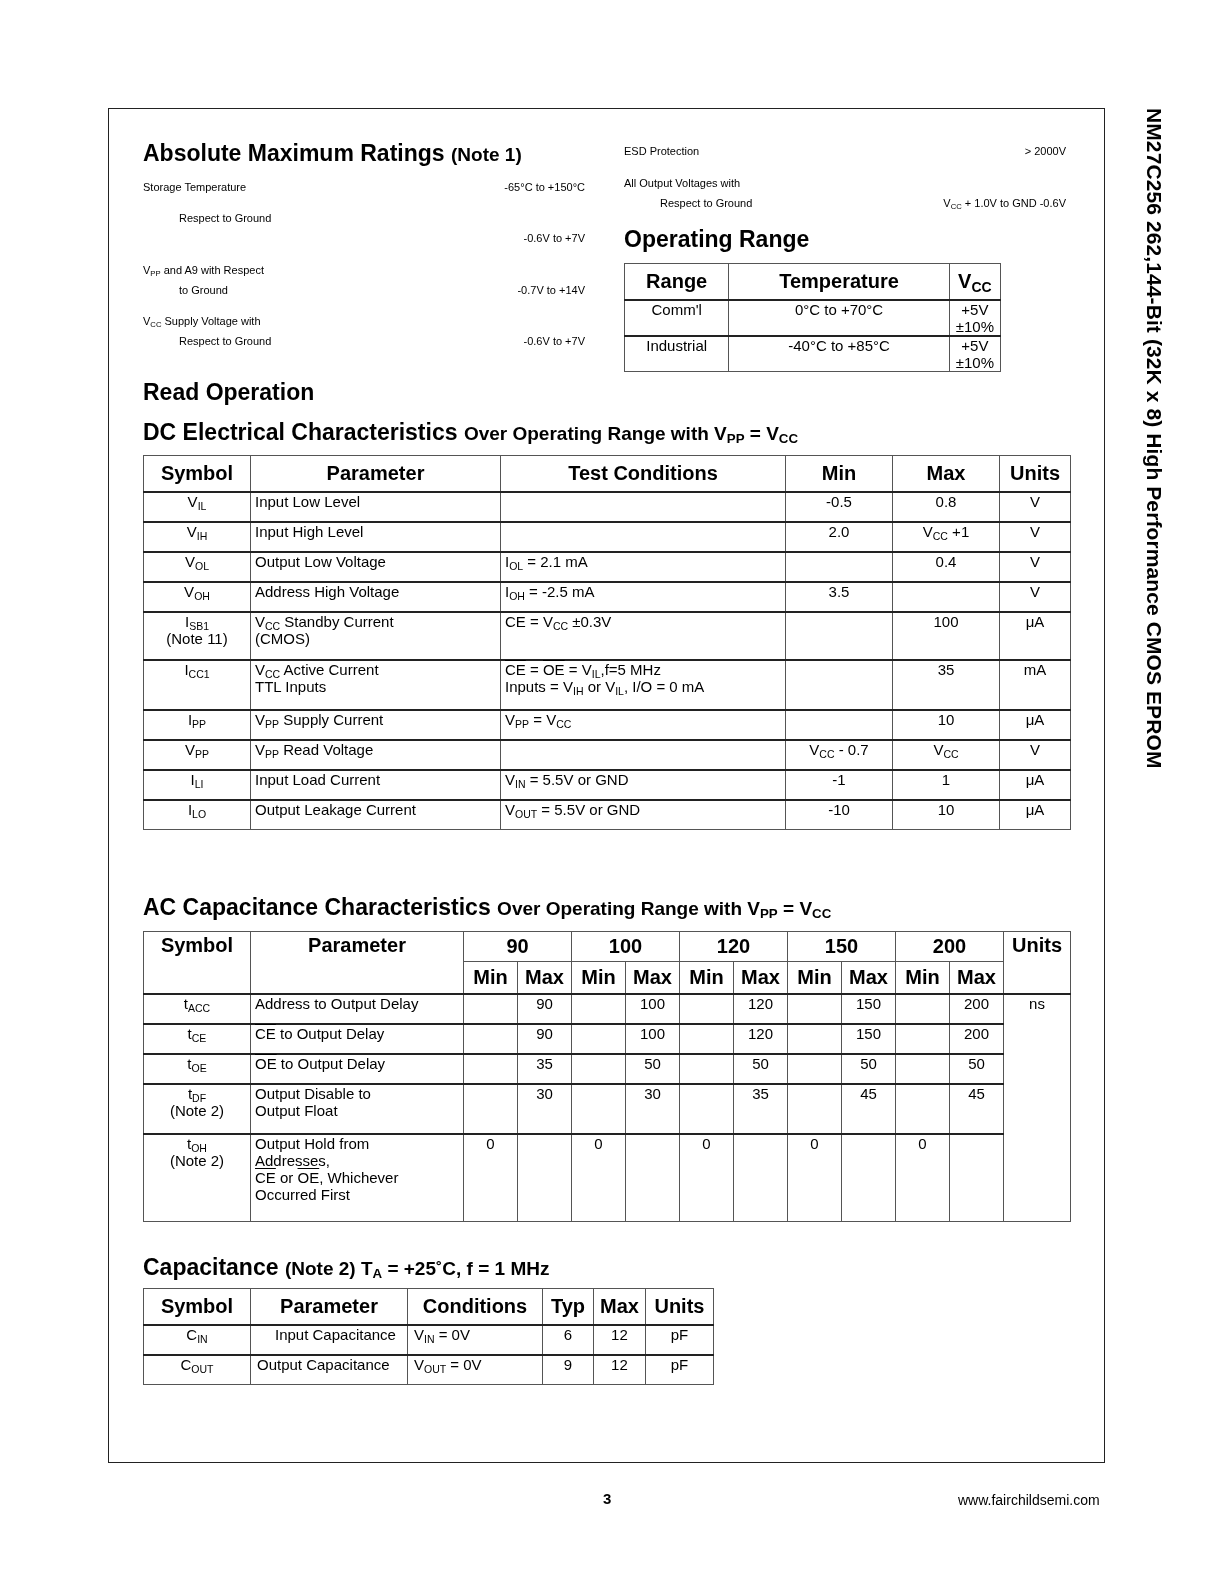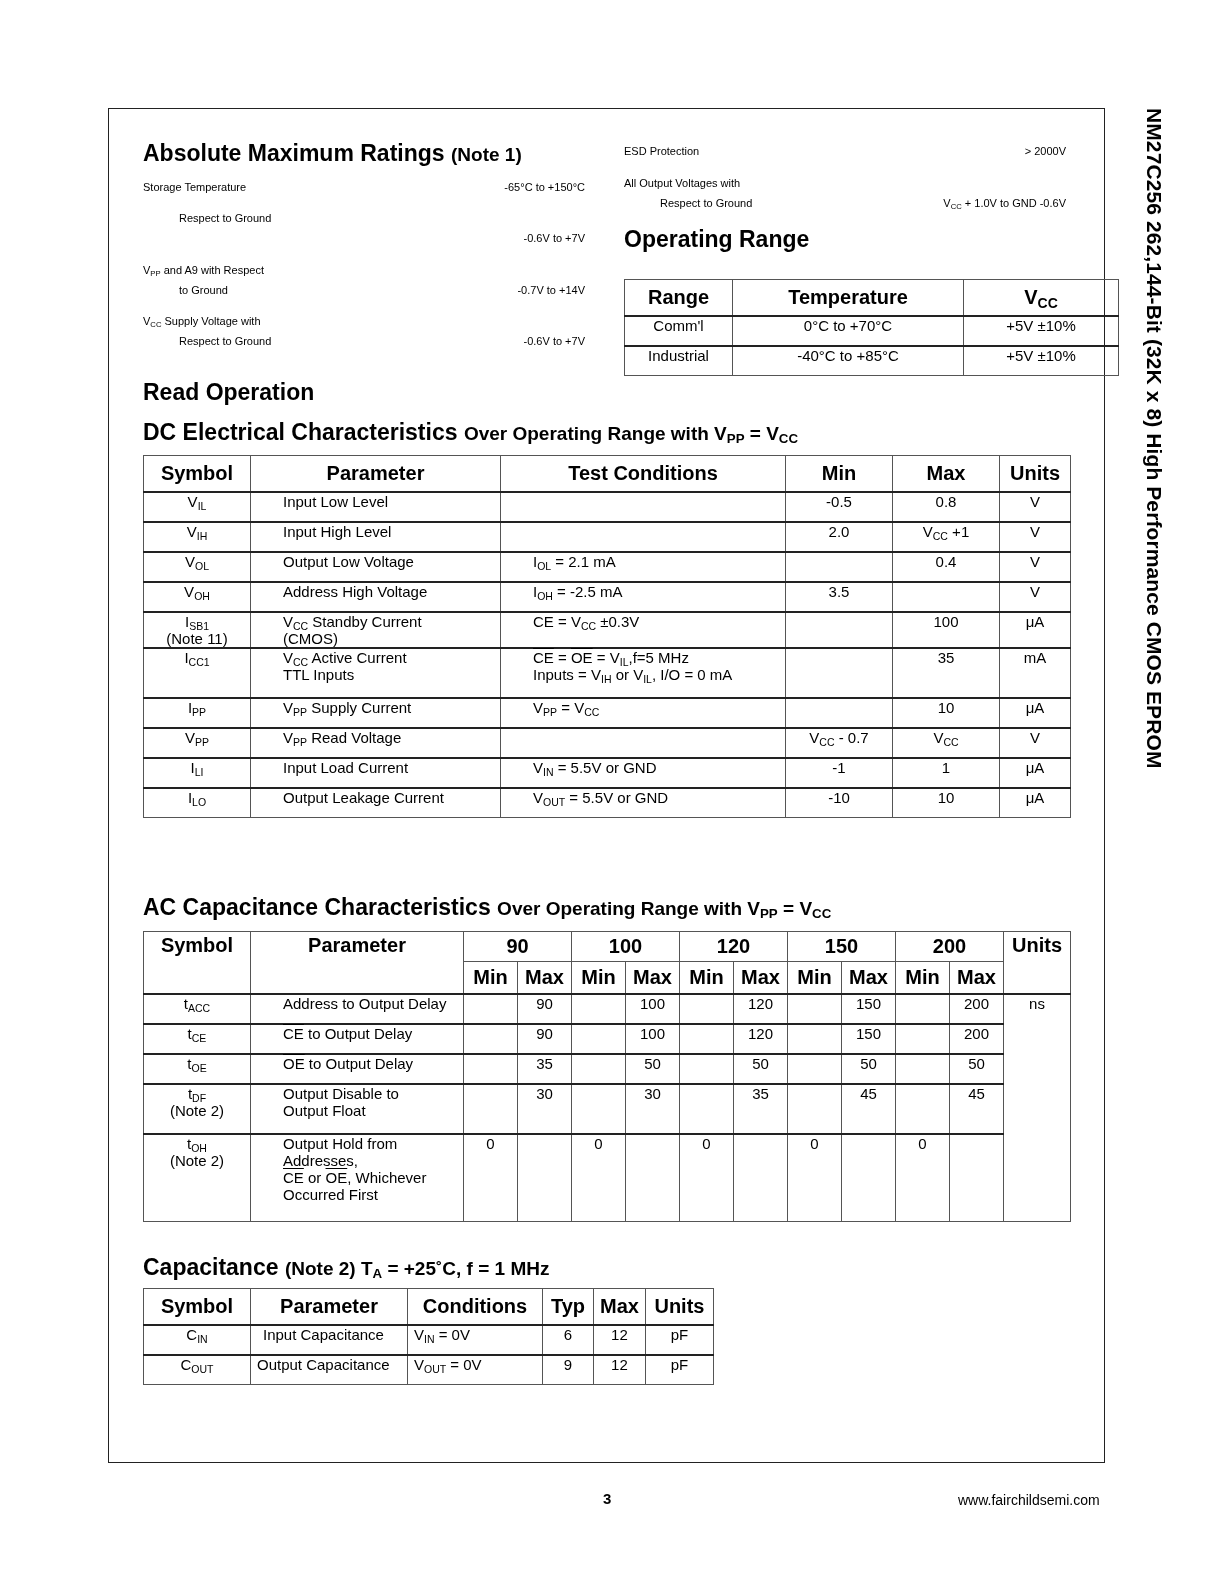--- a/index.html
+++ b/index.html
@@ -13,21 +13,21 @@
   sub { font-size:0.7em; vertical-align:-0.25em; line-height:0; }
   .ol { text-decoration:overline; }
   .rating { position:absolute; font-size:11px; line-height:20px; }
   .rating .indent { padding-left:36px; }
   .rating .val { position:absolute; right:0; text-align:right; white-space:nowrap; }
   table { border-collapse:collapse; font-size:15px; }
   td, th { border:1px solid #555; padding:0 6px; vertical-align:top; }
   th { font-weight:bold; font-size:20px; text-align:center; vertical-align:middle; }
   tr.row td { border-top:2px solid #222; }
   .c { text-align:center; }
-  .l { text-align:left; padding-left:32px; }
+  .l { text-align:left; padding-left:4px; }
   .footer { position:absolute; font-size:14px; }
 </style>
 </head>
 <body>
 
 <div class="frame"></div>
 
 <div class="side-title">
     <span>NM27C256 262,144-Bit (32K x 8) High Performance CMOS EPROM</span>
   </div>
@@ -57,21 +57,21 @@
   <div>ESD Protection</div>
   <span class="val" style="top:0">&gt; 2000V</span>
 </div>
 <div class="rating" style="left:624px;top:173px;width:442px;">
   <div>All Output Voltages with</div>
   <div class="indent">Respect to Ground</div>
   <span class="val" style="top:20px">V<sub>CC</sub> + 1.0V to GND -0.6V</span>
 </div>
 
 <h2 class="abs" style="left:624px;top:226px;">Operating Range</h2>
-<table class="abs" style="left:624px;top:263px;width:495px;margin-top:16px;">
+<table class="abs" style="left:624px;top:263px;width:377px;">
   <tbody>
       <tr style="height:36px">
     <th style="width:95px">Range</th>
     <th style="width:218px">Temperature</th>
     <th>V<sub>CC</sub></th>
   </tr>
   <tr class="row" style="height:30px">
     <td class="c">Comm'l</td>
     <td class="c">0°C to +70°C</td>
     <td class="c">+5V ±10%</td>
@@ -122,21 +122,21 @@
         <td class="c">V</td>
       </tr>
   <tr class="row" style="height:30px">
         <td class="c">V<sub>OH</sub></td>
         <td class="l">Address High Voltage</td>
         <td class="l">I<sub>OH</sub> = -2.5 mA</td>
         <td class="c">3.5</td>
         <td></td>
         <td class="c">V</td>
       </tr>
-  <tr class="row" style="height:36px">
+  <tr class="row" style="height:48px">
         <td class="c">I<sub>SB1</sub><br><span>(Note 11)</span></td>
         <td class="l">V<sub>CC</sub> Standby Current<br>(CMOS)</td>
         <td class="l">CE = V<sub>CC</sub> ±0.3V</td>
         <td></td>
         <td class="c">100</td>
         <td class="c">μA</td>
       </tr>
   <tr class="row" style="height:50px">
         <td class="c">I<sub>CC1</sub></td>
         <td class="l">V<sub>CC</sub> Active Current<br>TTL Inputs</td>
@@ -287,21 +287,21 @@
       <tr style="height:36px">
     <th style="width:94px">Symbol</th>
     <th style="width:144px">Parameter</th>
     <th style="width:122px">Conditions</th>
     <th style="width:38px">Typ</th>
     <th style="width:38px">Max</th>
     <th>Units</th>
   </tr>
   <tr class="row" style="height:30px">
     <td class="c">C<sub>IN</sub></td>
-        <td style="padding-left:12px">Input Capacitance</td>
+        <td style="padding-left:24px">Input Capacitance</td>
         <td>V<sub>IN</sub> = 0V</td>
     <td class="c">6</td>
         <td class="c">12</td>
         <td class="c">pF</td>
   </tr>
   <tr class="row" style="height:30px">
     <td class="c">C<sub>OUT</sub></td>
         <td style="">Output Capacitance</td>
         <td>V<sub>OUT</sub> = 0V</td>
     <td class="c">9</td>

